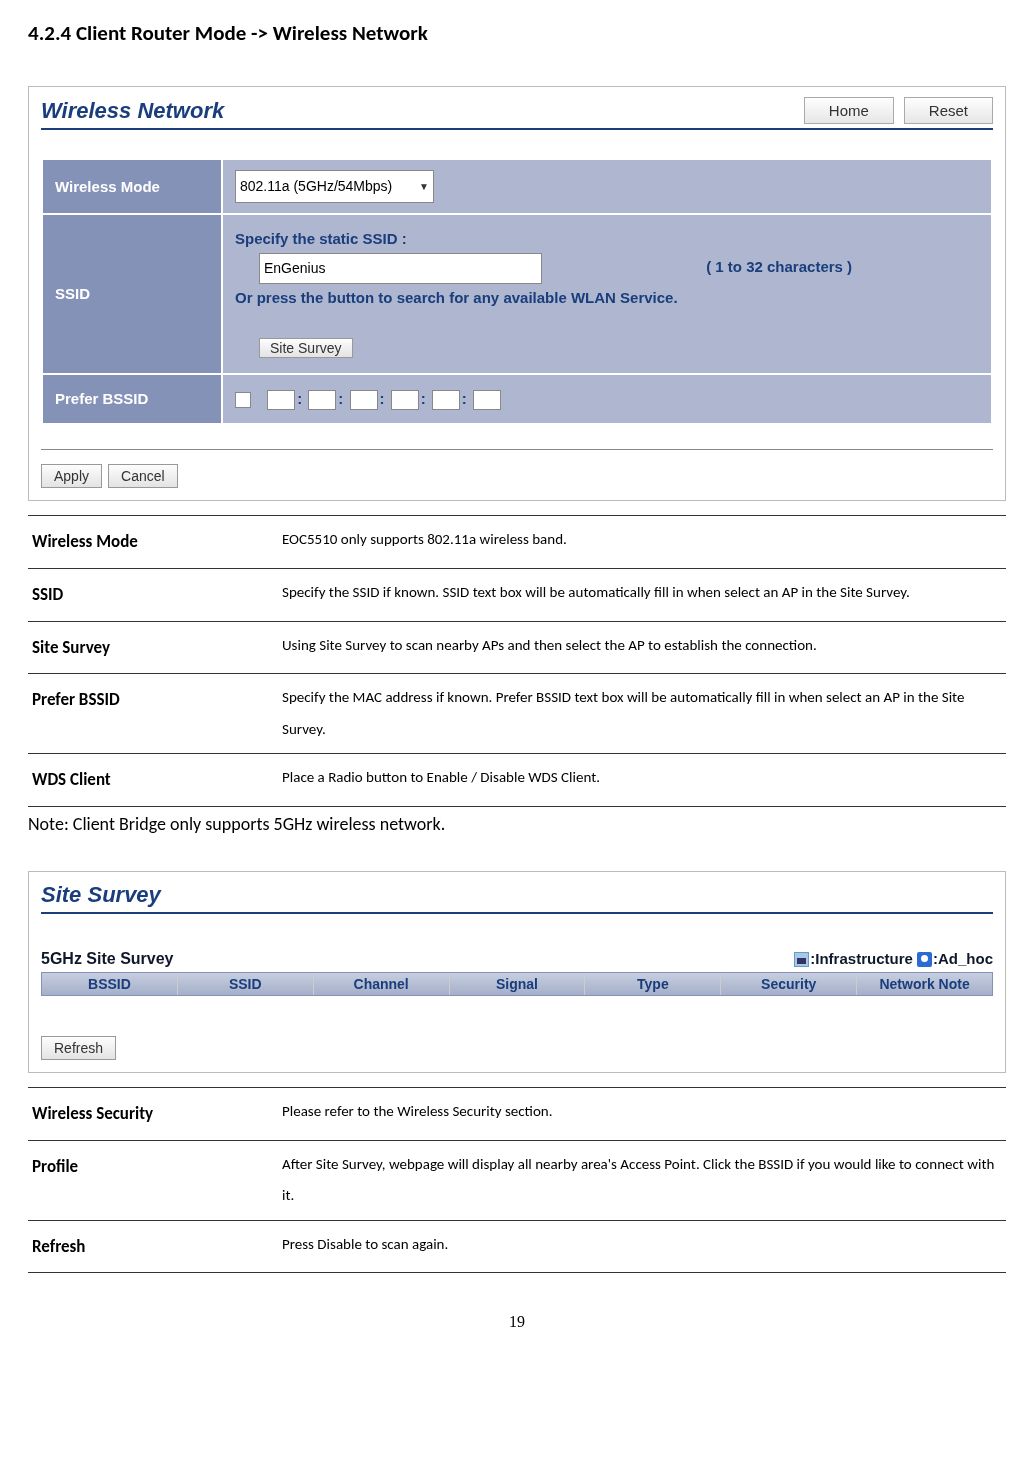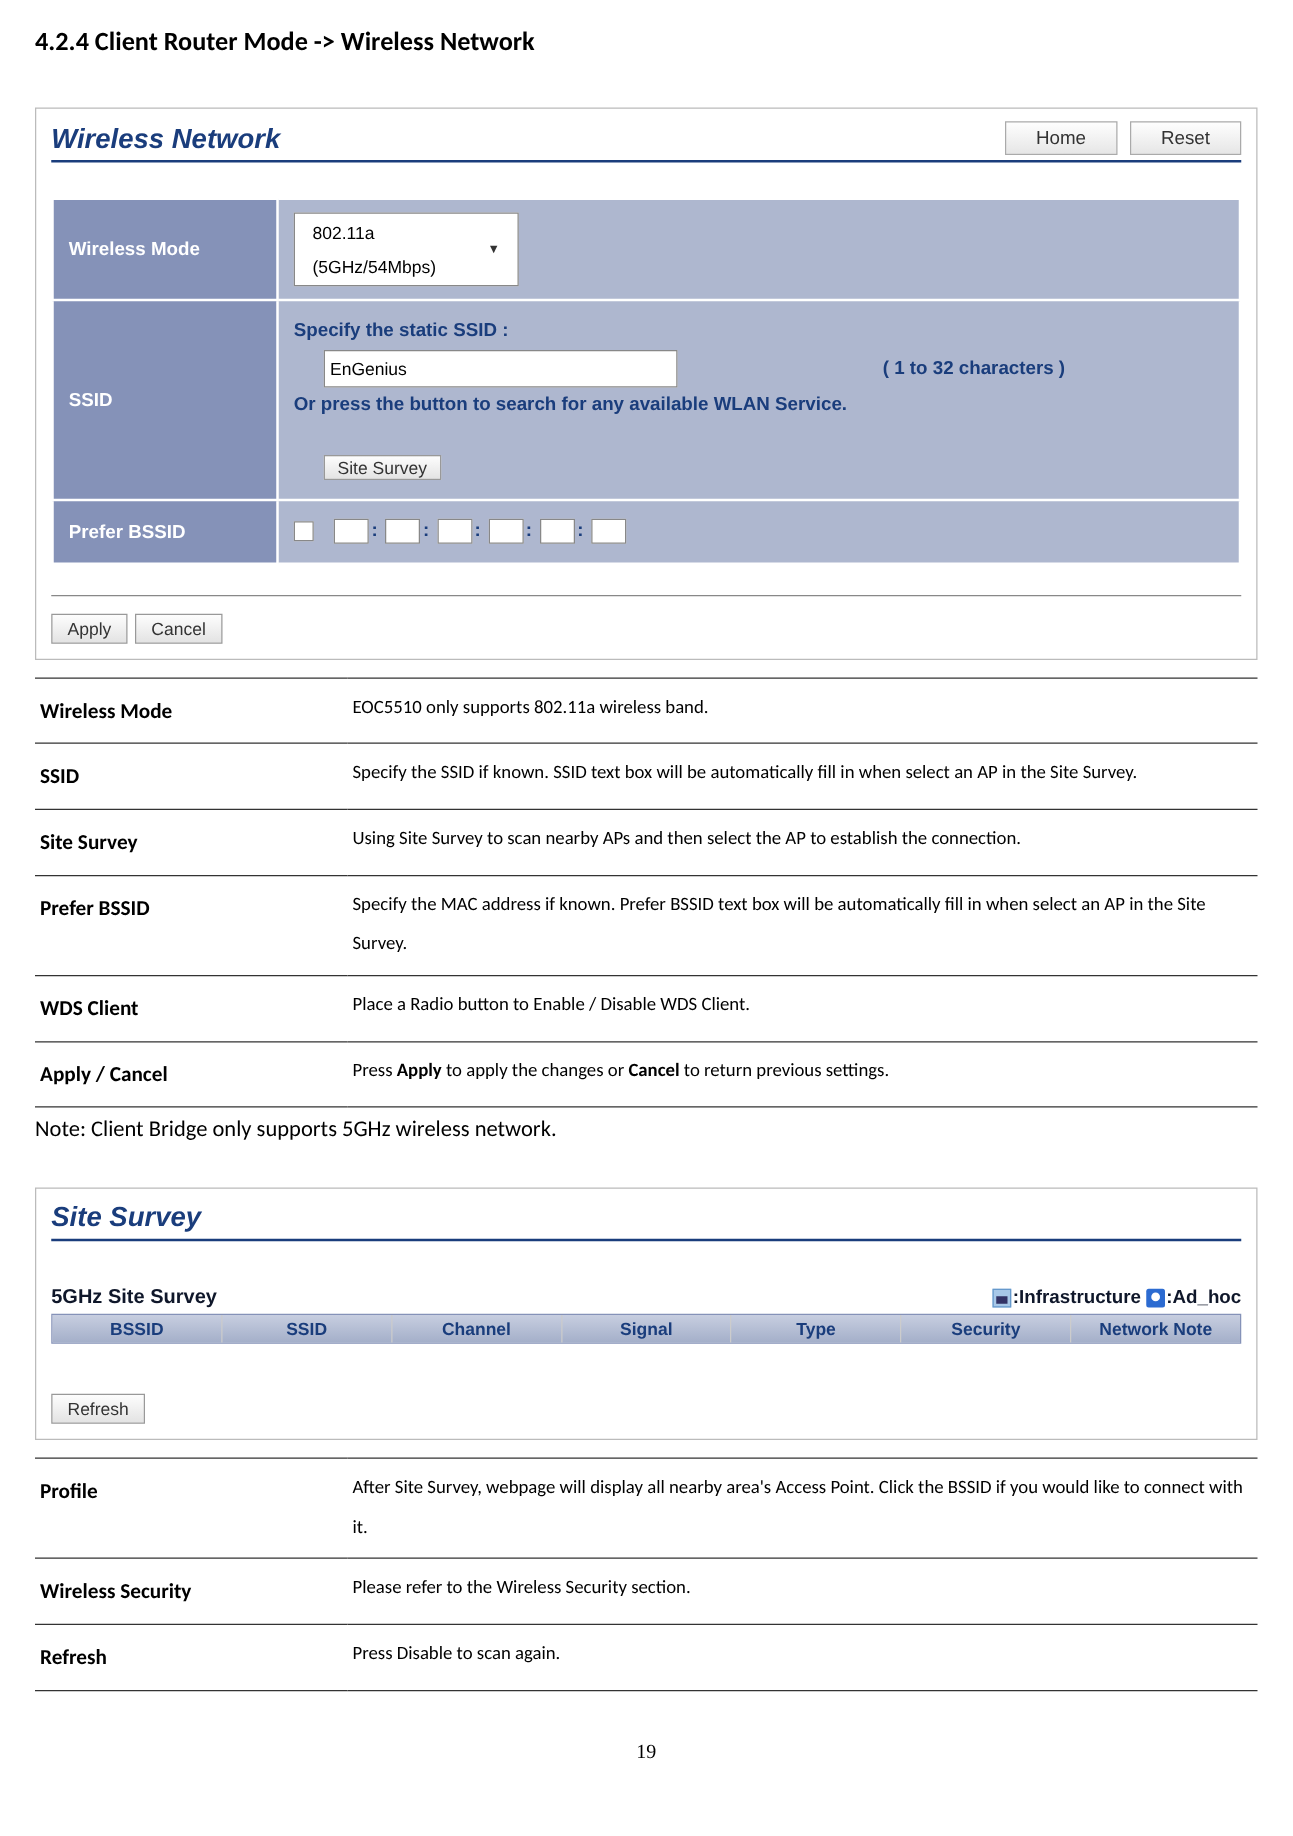--- a/index.html
+++ b/index.html
@@ -7,21 +7,21 @@
   .section-heading { font-size: 21px; font-weight: bold; margin-bottom: 40px; }
   .panel { border: 1px solid #bbb; padding: 10px 12px 12px; margin-bottom: 14px; background: #fff; }
   .panel-header { display: flex; justify-content: space-between; align-items: center; border-bottom: 2px solid #1a3d7c; padding-bottom: 4px; margin-bottom: 28px; }
   .panel-title { font-family: Verdana, Arial, sans-serif; font-size: 22px; font-weight: bold; font-style: italic; color: #1a3d7c; }
   .panel-actions { display: flex; gap: 10px; }
   .header-btn { background: linear-gradient(#fefefe, #e6e6e6); border: 1px solid #aaa; padding: 4px 24px; font-family: Verdana, Arial, sans-serif; font-size: 15px; color: #333; cursor: pointer; }
   .form-table { width: 100%; border-collapse: collapse; table-layout: fixed; }
   .form-table td { border: 2px solid #fff; background: #8592b8; color: #fff; font-family: Verdana, Arial, sans-serif; font-size: 15px; font-weight: bold; padding: 10px 12px; vertical-align: middle; }
   .form-table td.label-cell { width: 180px; }
   .form-table td.input-cell { background: #aeb7cf; color: #1a3d7c; vertical-align: top; line-height: 1.9; }
-  .select { background: #fff; border: 1px solid #888; font-family: Arial, sans-serif; font-size: 14px; color: #000; padding: 2px 14px; width: 180px; display: inline-flex; justify-content: space-between; align-items: center; font-weight: normal; }
+  .select { background: #fff; border: 1px solid #888; font-family: Arial, sans-serif; font-size: 14px; color: #000; padding: 2px 4px; width: 199px; display: inline-flex; justify-content: space-between; align-items: center; font-weight: normal; }
   .dropdown-arrow { font-size: 10px; color: #333; margin-left: 6px; }
   .text-input { background: #fff; border: 1px solid #888; padding: 1px 4px; font-family: Arial, sans-serif; font-size: 14px; color: #000; width: 283px; font-weight: normal; display: inline-block; vertical-align: middle; }
   .mini-btn { background: linear-gradient(#fdfdfd, #e3e3e3); border: 1px solid #999; font-family: Arial, sans-serif; font-size: 14px; color: #333; padding: 1px 10px; cursor: pointer; font-weight: normal; }
   .bssid-box { display: inline-block; background: #fff; border: 1px solid #888; width: 28px; height: 20px; vertical-align: middle; }
   .bssid-colon { color: #1a3d7c; margin: 0 2px; font-weight: bold; }
   .checkbox { display: inline-block; width: 16px; height: 16px; background: #fff; border: 1px solid #888; margin-right: 12px; vertical-align: middle; }
   .hr-full { border: none; border-top: 1px solid #888; margin: 24px 0 14px; }
   .action-row { display: flex; gap: 6px; }
   .action-btn { background: linear-gradient(#fdfdfd, #e3e3e3); border: 1px solid #999; font-family: Arial, sans-serif; font-size: 14px; color: #333; padding: 3px 12px; cursor: pointer; }
   .desc-table { width: 100%; border-collapse: collapse; margin-bottom: 6px; }
@@ -121,26 +121,20 @@
         <td class="def">Using Site Survey to scan nearby APs and then select the AP to establish the connection.</td>
       </tr>
   <tr>
         <td class="term">Prefer BSSID</td>
         <td class="def">Specify the MAC address if known. Prefer BSSID text box will be automatically fill in when select an AP in the Site Survey.</td>
       </tr>
   <tr>
         <td class="term">WDS Client</td>
         <td class="def">Place a Radio button to Enable / Disable WDS Client.</td>
       </tr>
-  <tr>
-        <td class="term">Apply / Cancel</td>
-      <td class="def">
-        <span>Press </span><b>Apply</b><span> to apply the changes or </span><b>Cancel</b><span> to return previous settings.</span>
-      </td>
-      </tr>
 </tbody>
   </table>
 
 <div class="note">Note: Client Bridge only supports 5GHz wireless network.</div>
 
 <div class="panel">
   <div class="panel-title-2">Site Survey</div>
 
   <div class="survey-head">
     <span>5GHz Site Survey</span>
@@ -161,26 +155,26 @@
   </div>
 
   <div style="margin-top:40px;">
     <button class="action-btn">Refresh</button>
   </div>
 </div>
 
 <table class="desc-table">
   <tbody>
       <tr>
+        <td class="term">Wireless Security</td>
+        <td class="def">Please refer to the Wireless Security section.</td>
+      </tr>
+  <tr>
         <td class="term">Profile</td>
         <td class="def">After Site Survey, webpage will display all nearby area's Access Point. Click the BSSID if you would like to connect with it.</td>
-      </tr>
-  <tr>
-        <td class="term">Wireless Security</td>
-        <td class="def">Please refer to the Wireless Security section.</td>
       </tr>
   <tr>
         <td class="term">Refresh</td>
         <td class="def">Press Disable to scan again.</td>
       </tr>
 </tbody>
   </table>
 
 <div class="page-number">19</div>
 

